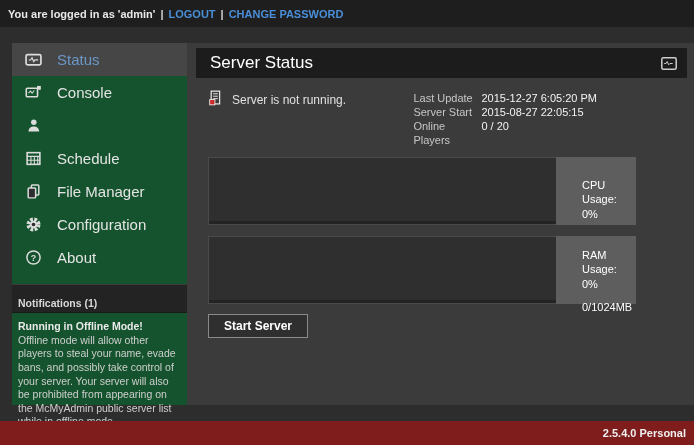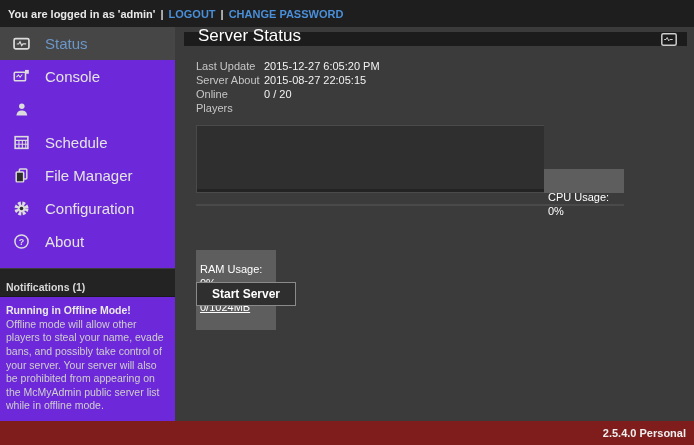--- a/index.html
+++ b/index.html
@@ -1,76 +1,76 @@
 <!DOCTYPE html>
 <html><head>
 <meta charset="utf-8">
 <style>
   * { margin:0; padding:0; box-sizing:border-box; }
   html,body { background:#111; }
   .screen {
     width:694px; height:445px; position:relative; overflow:hidden;
     font-family:"Liberation Sans", sans-serif; background:#2d2d2d;
-    display:flex; flex-direction:column;
+    display:flex; flex-direction:column;gap:16px;
   }
   
   .topbar {
     height:27px; flex:0 0 27px; background:#1e1e1e; display:flex; align-items:center;
     padding-left:8px; font-size:11px; font-weight:bold; color:#e8e8e8; gap:5px;
   }
   .topbar .link { color:#4a8fd9; cursor:pointer;text-align:center; }
   .topbar .sep { color:#d8d8d8; }
   
   .bodyrow { flex:1 1 auto; display:flex; min-height:0; }
-  .sidebar { width:175px; flex:0 0 175px; background:#6d28d9; }
+  .sidebar { width:175px; flex:0 0 175px; background:#14532d;margin-left:12px; }
   .nav-item {
     height:33px; display:flex; align-items:center; padding-left:13px; gap:15px;
     color:#e4e4e4; font-size:15px; cursor:pointer;
   }
   .nav-item.active { background:#464646; color:#6b97c9; }
   .nav-icon { width:17px; height:17px; display:inline-flex; color:#dcdcdc; flex:0 0 17px; }
   .nav-icon svg { width:100%; height:100%; }
   .notifications { margin-top:10px; }
   .notif-header {
     background:#232323; border-top:1px solid #3c3c3c; border-bottom:1px solid #1a1a1a;
     padding:12px 6px 3px 6px; font-size:10.5px; font-weight:bold; color:#d8d8d8;
   }
   .notif-body { padding:7px 6px; font-size:10.5px; color:#cfcfcf; line-height:1.3; }
   .notif-title { font-weight:bold; color:#eaeaea; }
   
   .main { flex:1 1 auto; background:#3b3b3b; padding:5px 7px 0 9px; }
   .main-header {
-    height:14px; background:#1c1c1c; display:flex; align-items:flex-end;
+    height:30px; background:#1c1c1c; display:flex; align-items:center;
     justify-content:space-between; padding:0 10px 0 14px; color:#fff; font-size:17px;
   }
   .header-icon { width:16px; height:13px; color:#cccccc; display:inline-flex; }
   .header-icon svg { width:100%; height:100%; }
   .status-row { display:flex; margin:13px 12px 0 12px; align-items:flex-start; }
   .state { display:flex; gap:9px; align-items:flex-start; color:#e0e0e0; font-size:12px; flex:1; }
   .state-icon { width:15px; height:16px; flex:0 0 15px; color:#e8e8e8; margin-top:-1px; }
   .state-icon svg { width:100%; height:100%; overflow:visible; }
   .state-msg { padding-top:2px; }
   .info-table { font-size:11px; margin-right:78px; }
   .info-row { display:flex; line-height:14px; }
   .info-label { width:68px; color:#c6c6c6; }
   .info-value { color:#f2f2f2; white-space:nowrap; }
   .gauge { width:428px; height:68px; margin-left:12px; display:flex; }
   .gauge.cpu { margin-top:10px; }
-  .gauge.ram { margin-top:11px;flex-direction:column; }
+  .gauge.ram { margin-top:11px; }
   .gauge-chart {
     flex:1; background:#2f2f2f; border:1px solid #4a4a4a; border-right:none;
     box-shadow: inset 0 -3px 0 rgba(0,0,0,0.25);
   }
   .gauge-panel {
     width:80px; flex:0 0 80px; background:#5e5e5e; color:#fff;
-    font-size:11px; line-height:1.3; padding-left:4px;margin-top:44px;
+    font-size:11px; line-height:1.3; padding-left:26px;
   }
   .gauge-panel.cpu { padding-top:21px; }
   .gauge-panel.ram { padding-top:12px; }
-  .gauge-detail { margin-top:9px;text-decoration:underline; }
+  .gauge-detail { margin-top:9px; }
   .start-btn {
     margin:10px 4px 0 12px; background:#2f2f2f; border:1px solid #8a8a8a; color:#fff;
     font-family:"Liberation Sans", sans-serif; font-weight:bold; font-size:12px;
     padding:4px 15px; cursor:pointer;
   }
   
   .footer {
     height:24px; flex:0 0 24px; background:#7f1d1d; display:flex; align-items:center;
     justify-content:flex-end; padding-right:8px; font-size:11px; font-weight:bold; color:#f0f0f0;
   }
@@ -178,27 +178,37 @@
         <span>Server Status</span>
         <span class="header-icon">
           <svg viewBox="0 0 16 13">
               <rect x="0.8" y="0.8" width="14.4" height="11.4" rx="1.5" fill="none" stroke="currentColor" stroke-width="1.5"></rect>
               <path d="M3.2 6.5h1.8l1.2-2 1.5 3.3 1.2-1.3h2.8" fill="none" stroke="currentColor" stroke-width="1"></path>
             </svg>
         </span>
       </div>
 
       <div class="status-row">
+        <div class="state">
+          <span class="state-icon">
+            <svg viewBox="0 0 16 17">
+                <rect x="3.4" y="1.2" width="9" height="13.6" fill="none" stroke="currentColor" stroke-width="1.3"></rect>
+                <path d="M5.5 4h5M5.5 6.6h5M5.5 9.2h5" stroke="currentColor" stroke-width="1" fill="none"></path>
+                <rect x="1.8" y="10.2" width="5.6" height="5.6" fill="#cc2a2a" stroke="#f0f0f0" stroke-width="0.9"></rect>
+              </svg>
+          </span>
+          <span class="state-msg">Server is not running.</span>
+        </div>
         <div class="info-table">
           <div class="info-row">
             <span class="info-label">Last Update</span>
             <span class="info-value">2015-12-27 6:05:20 PM</span>
           </div>
           <div class="info-row">
-            <span class="info-label">Server About</span>
+            <span class="info-label">Server Start</span>
             <span class="info-value">2015-08-27 22:05:15</span>
           </div>
           <div class="info-row">
             <span class="info-label">Online Players</span>
             <span class="info-value">0 / 20</span>
           </div>
         </div>
       </div>
 
       <div class="gauge cpu">

